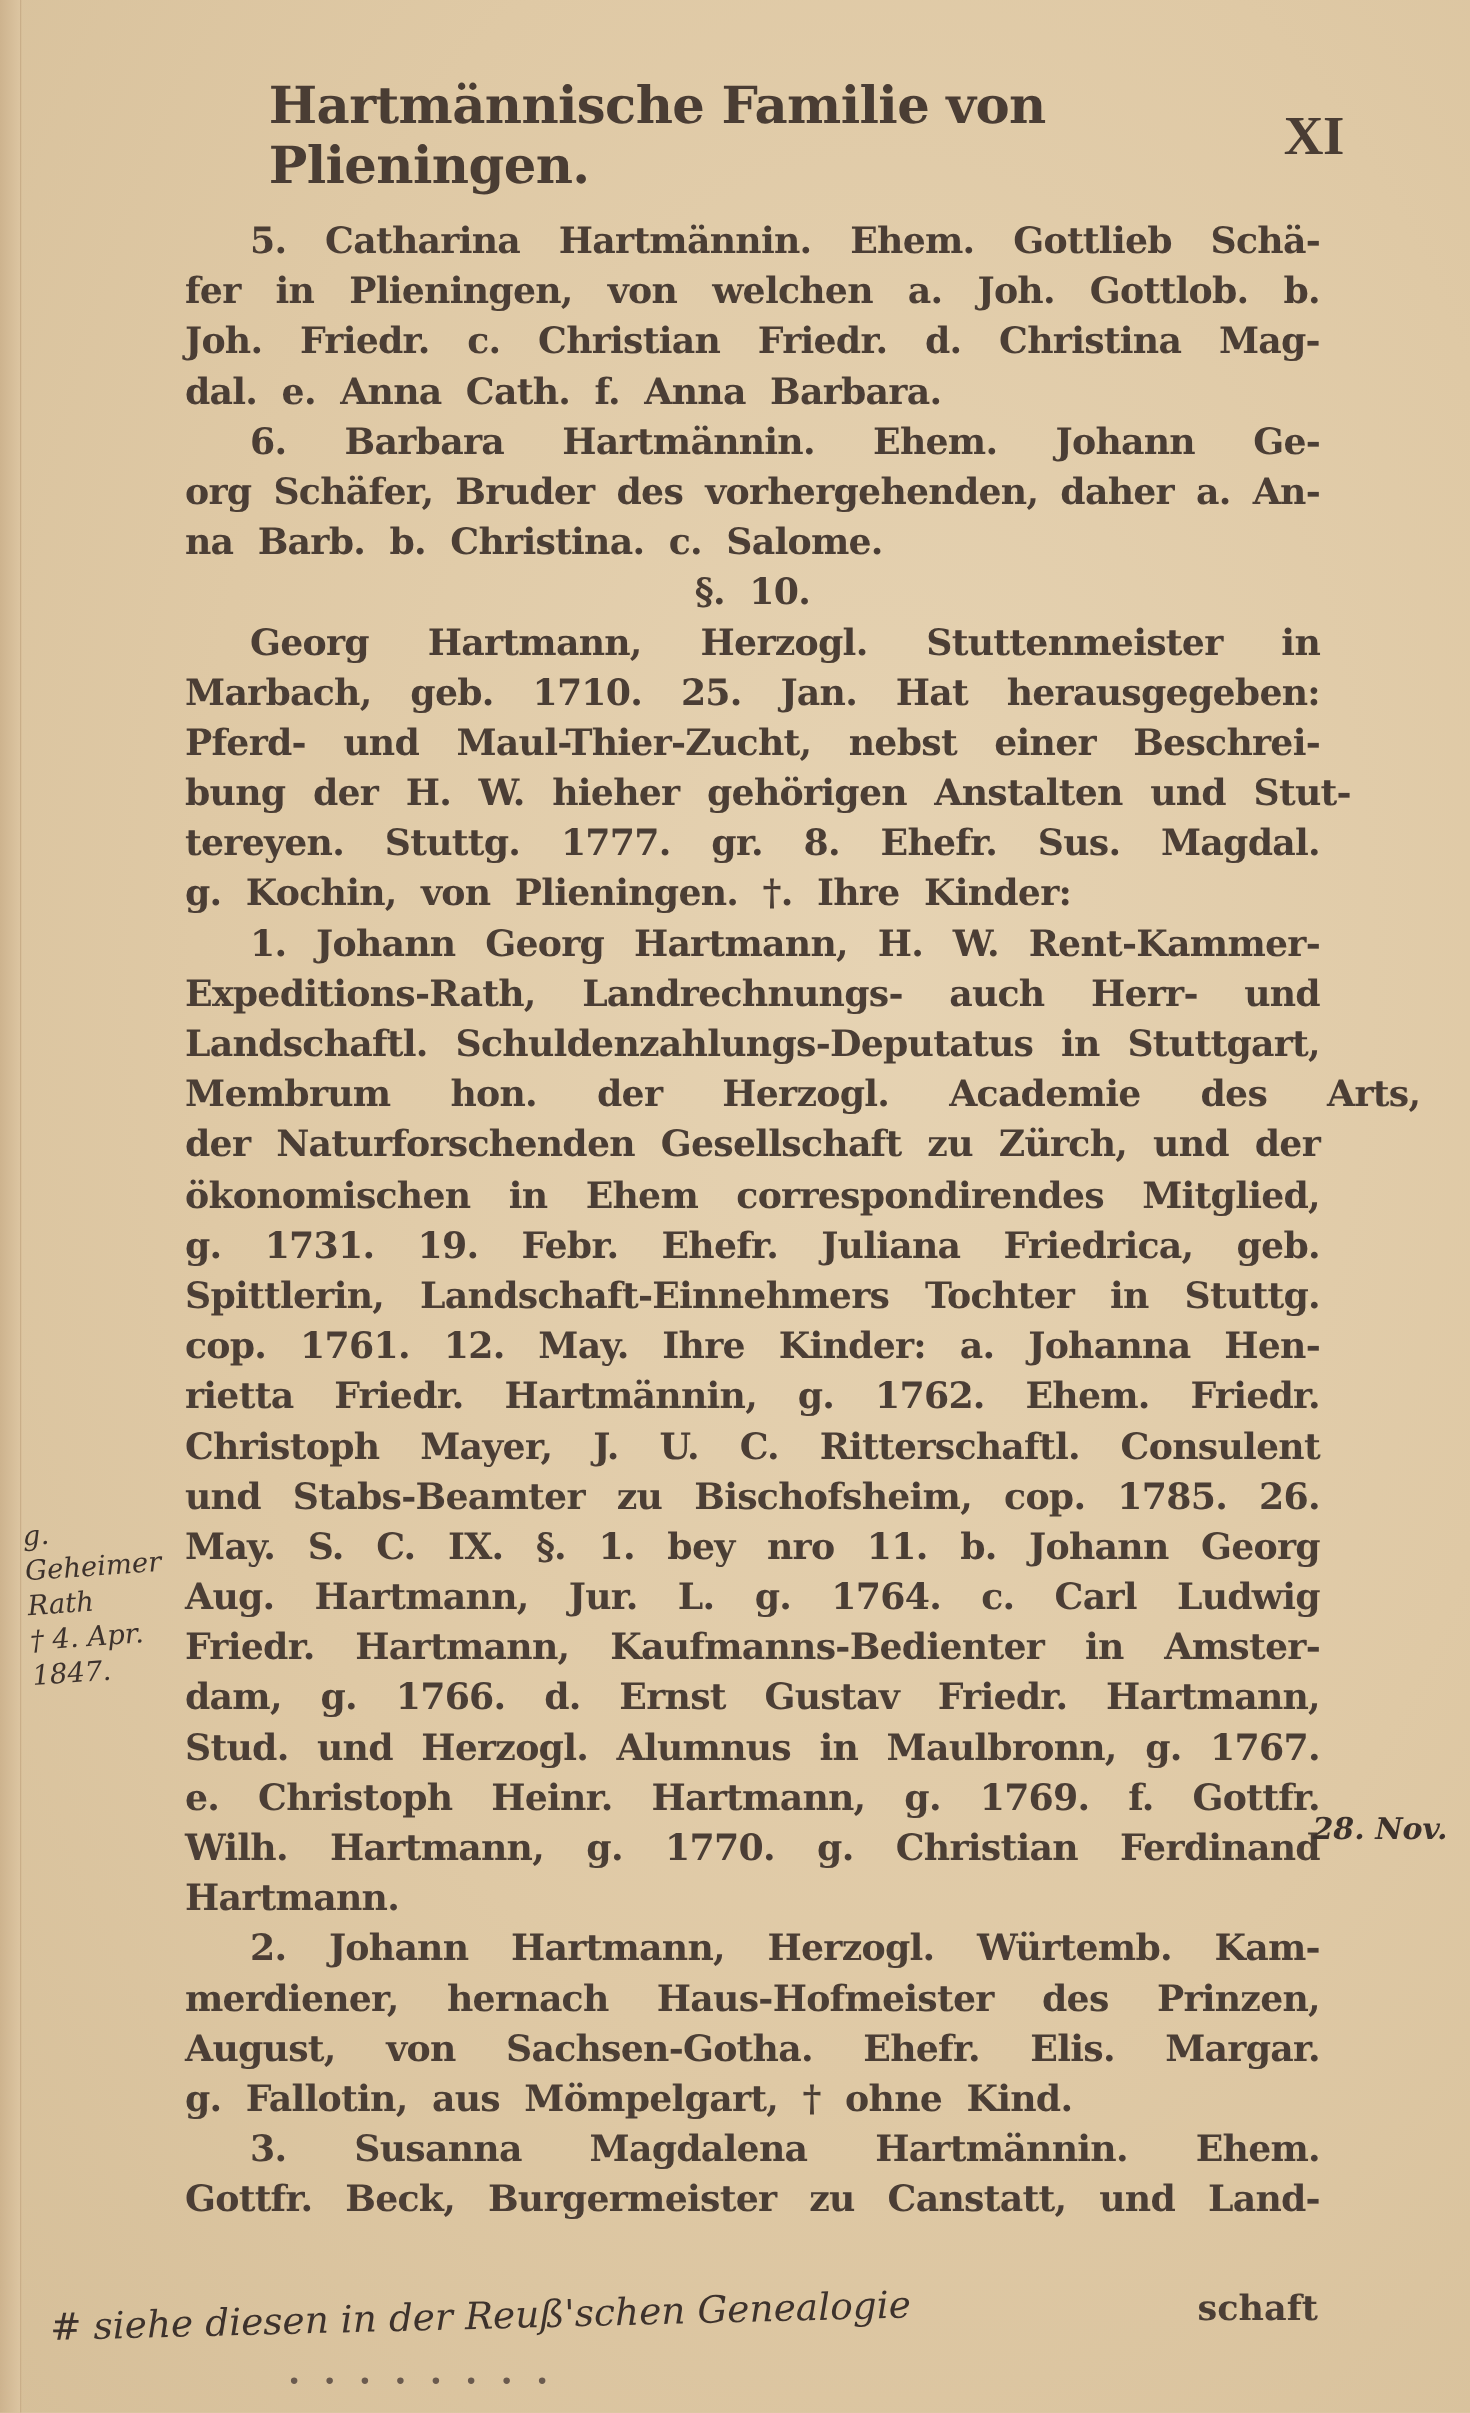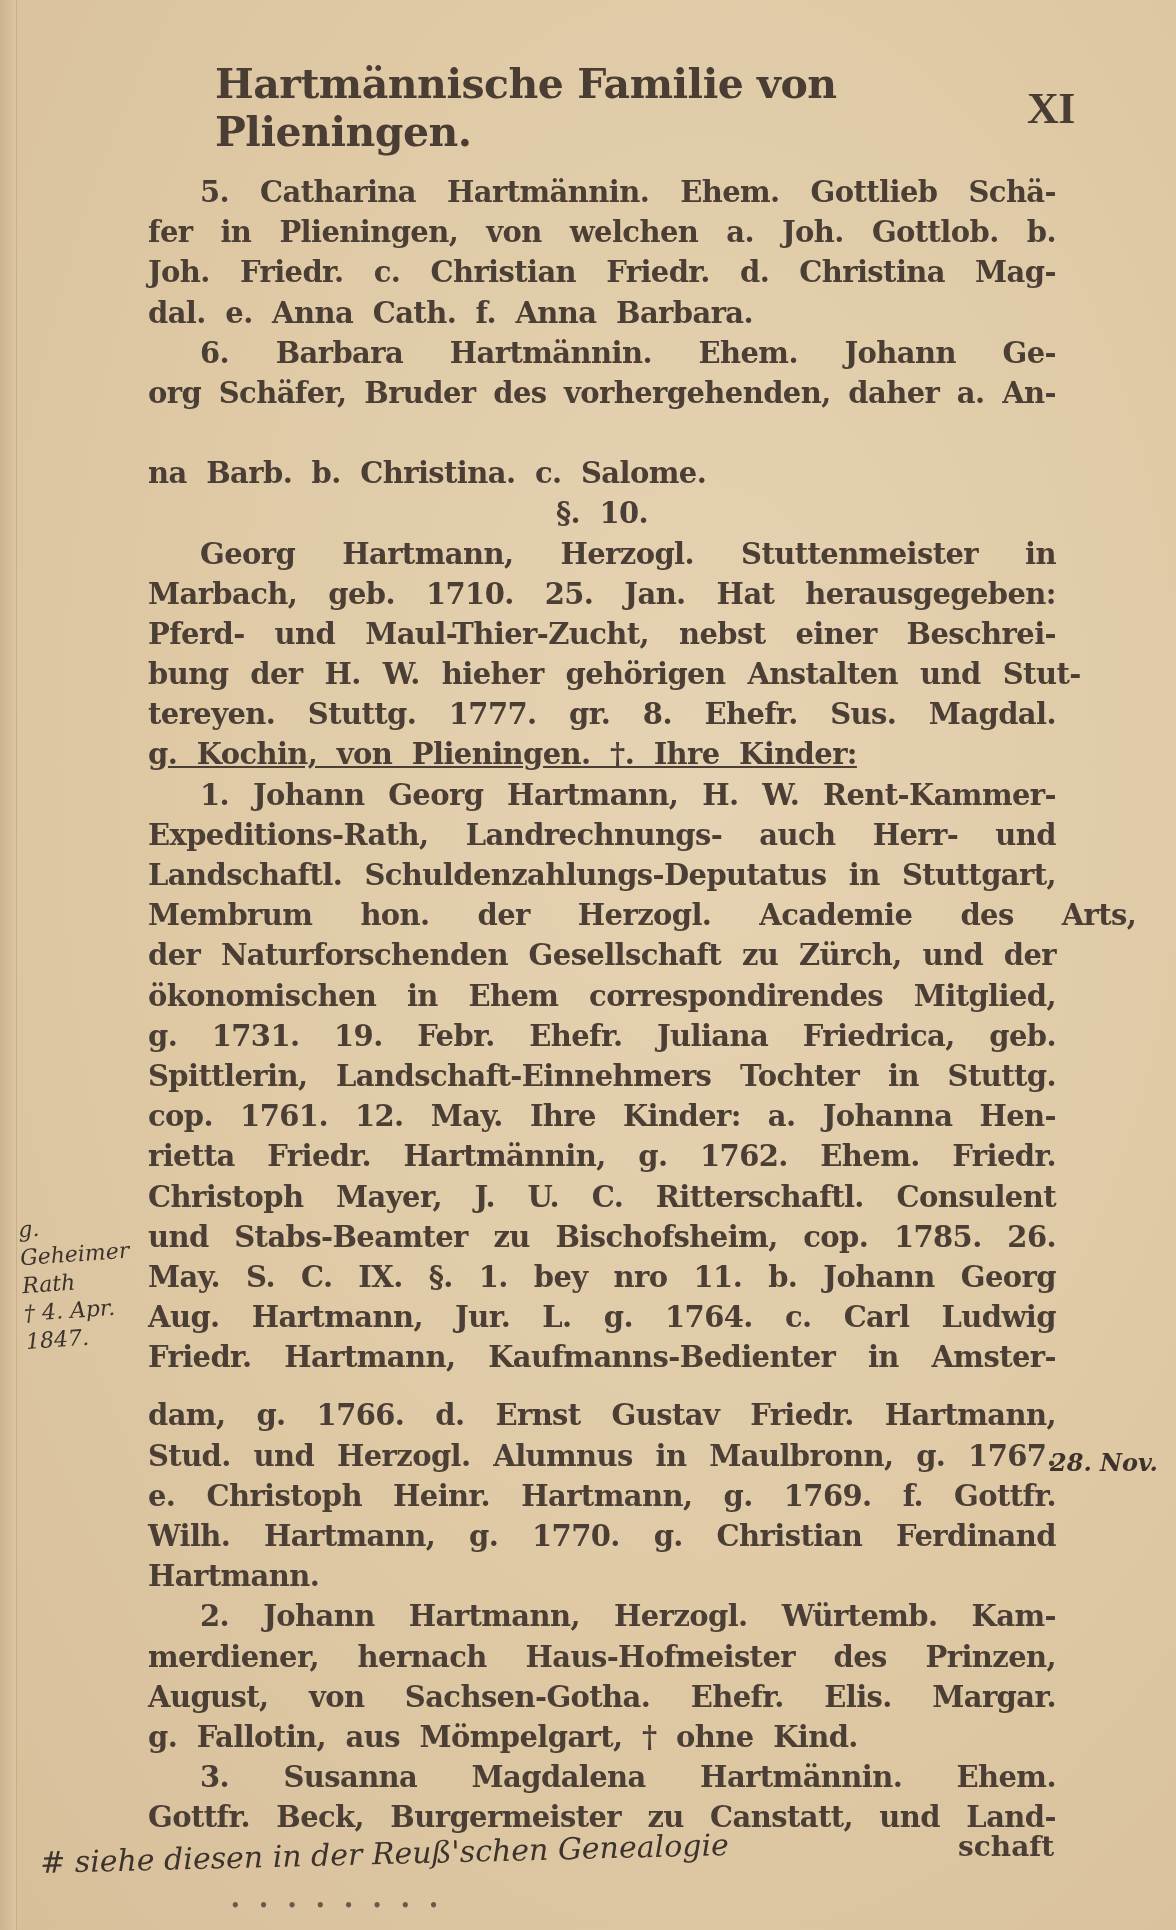--- a/index.html
+++ b/index.html
@@ -116,21 +116,21 @@
       <div class="line " style="font-size: 29px;">
         <span>org</span>
         <span>Schäfer,</span>
         <span>Bruder</span>
         <span>des</span>
         <span>vorhergehenden,</span>
         <span>daher</span>
         <span>a.</span>
         <span>An-</span>
       </div>
-      <div class="line last" style="font-size: 29px; margin-top: 40px;">
+      <div class="line last" style="font-size: 29px;">
         <span style="word-spacing: 10px;">na Barb. b. Christina. c. Salome.</span>
       </div>
       <div class="line center" style="font-size: 29px;">
         <span style="word-spacing: 10px;">§. 10.</span>
       </div>
       <div class="line indent" style="font-size: 29px;">
         <span>Georg</span>
         <span>Hartmann,</span>
         <span>Herzogl.</span>
         <span>Stuttenmeister</span>
@@ -167,21 +167,21 @@
       <div class="line " style="font-size: 29px;">
         <span>tereyen.</span>
         <span>Stuttg.</span>
         <span>1777.</span>
         <span>gr.</span>
         <span>8.</span>
         <span>Ehefr.</span>
         <span>Sus.</span>
         <span>Magdal.</span>
       </div>
-      <div class="line last" style="font-size: 29px; text-decoration: underline;">
+      <div class="line last" style="font-size: 29px;">
         <span style="word-spacing: 10px;">g. Kochin, von Plieningen. †. Ihre Kinder:</span>
       </div>
       <div class="line indent" style="font-size: 29px;">
         <span>1.</span>
         <span>Johann</span>
         <span>Georg</span>
         <span>Hartmann,</span>
         <span>H.</span>
         <span>W.</span>
         <span>Rent-Kammer-</span>
@@ -304,21 +304,21 @@
         <span>Carl</span>
         <span>Ludwig</span>
       </div>
       <div class="line " style="font-size: 29px;">
         <span>Friedr.</span>
         <span>Hartmann,</span>
         <span>Kaufmanns-Bedienter</span>
         <span>in</span>
         <span>Amster-</span>
       </div>
-      <div class="line " style="font-size: 29px; margin-top: 18px;">
+      <div class="line " style="font-size: 29px;">
         <span>dam,</span>
         <span>g.</span>
         <span>1766.</span>
         <span>d.</span>
         <span>Ernst</span>
         <span>Gustav</span>
         <span>Friedr.</span>
         <span>Hartmann,</span>
       </div>
       <div class="line " style="font-size: 29px;">

